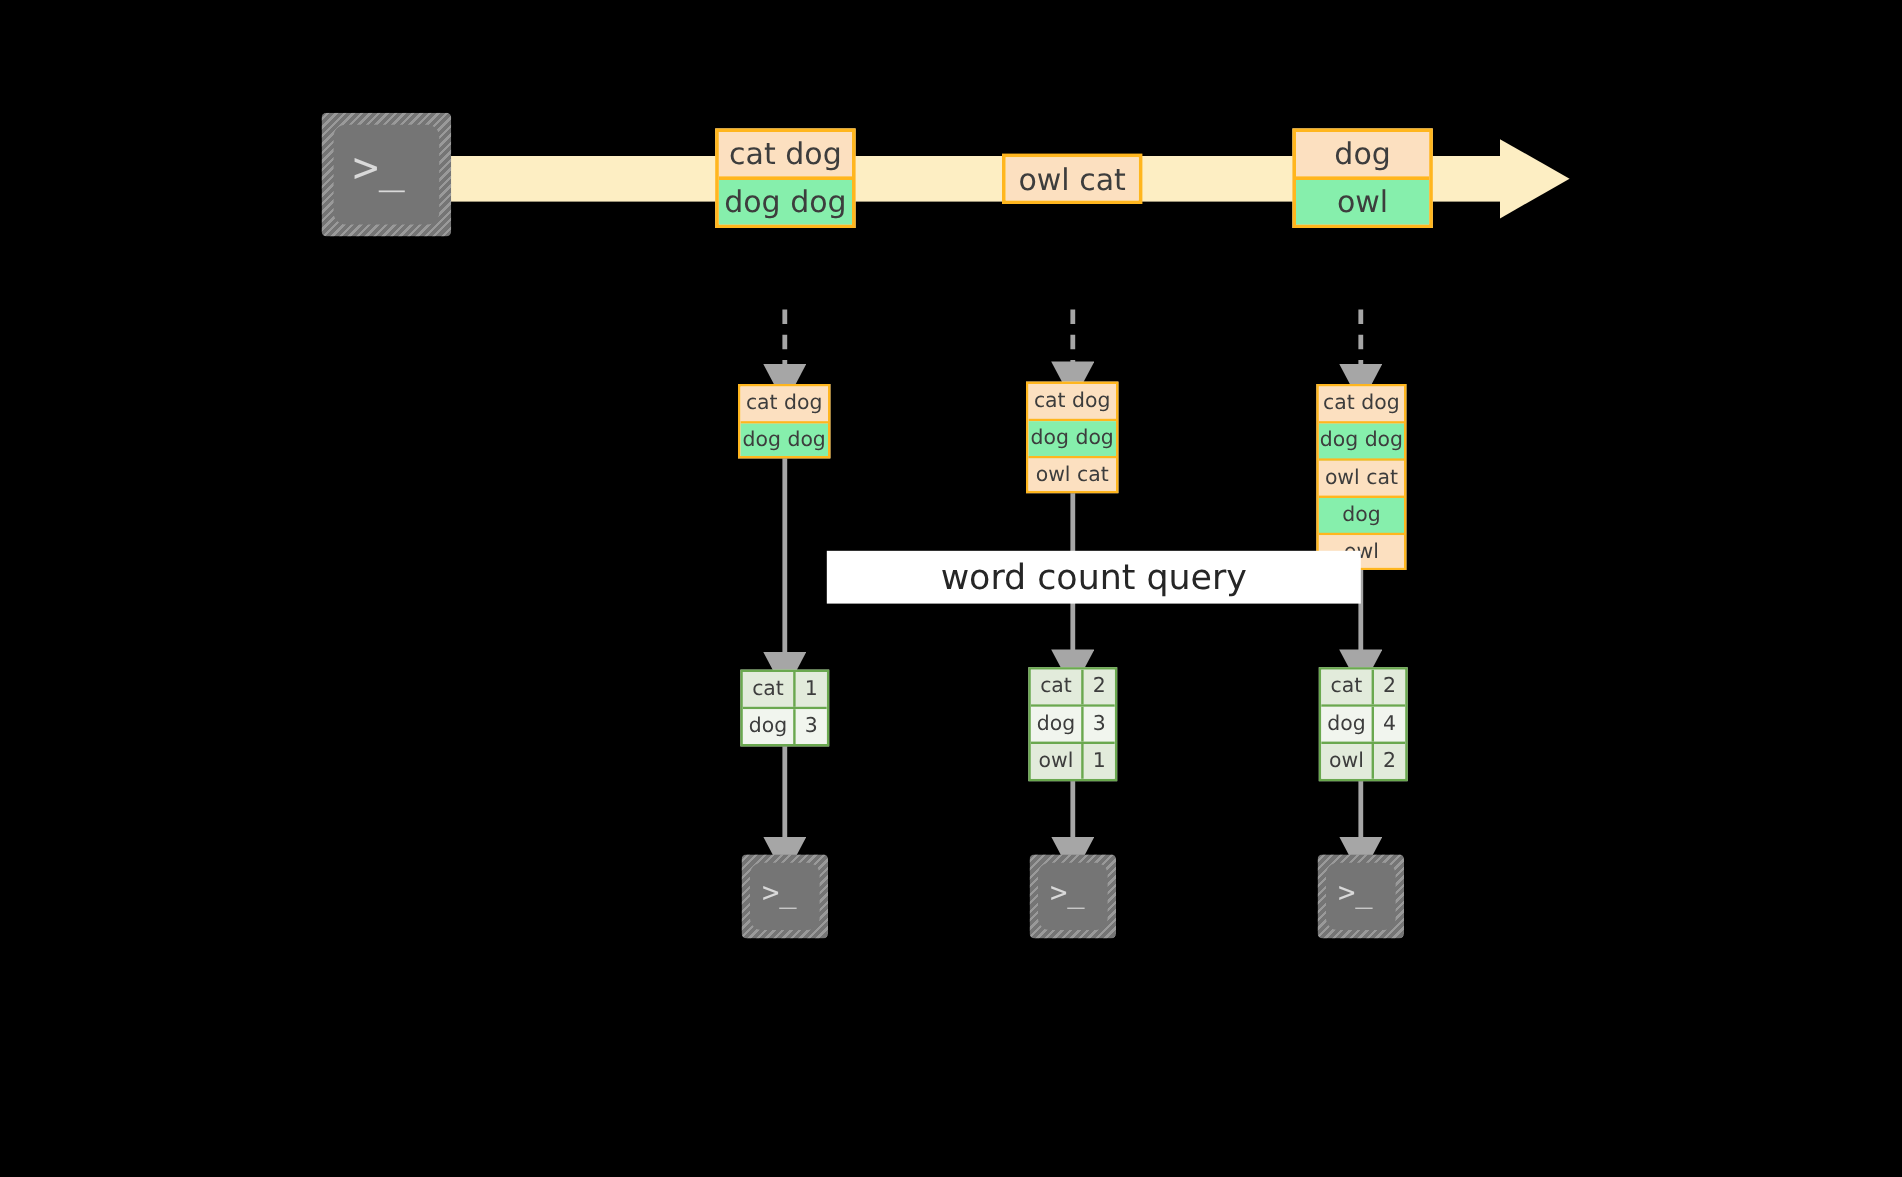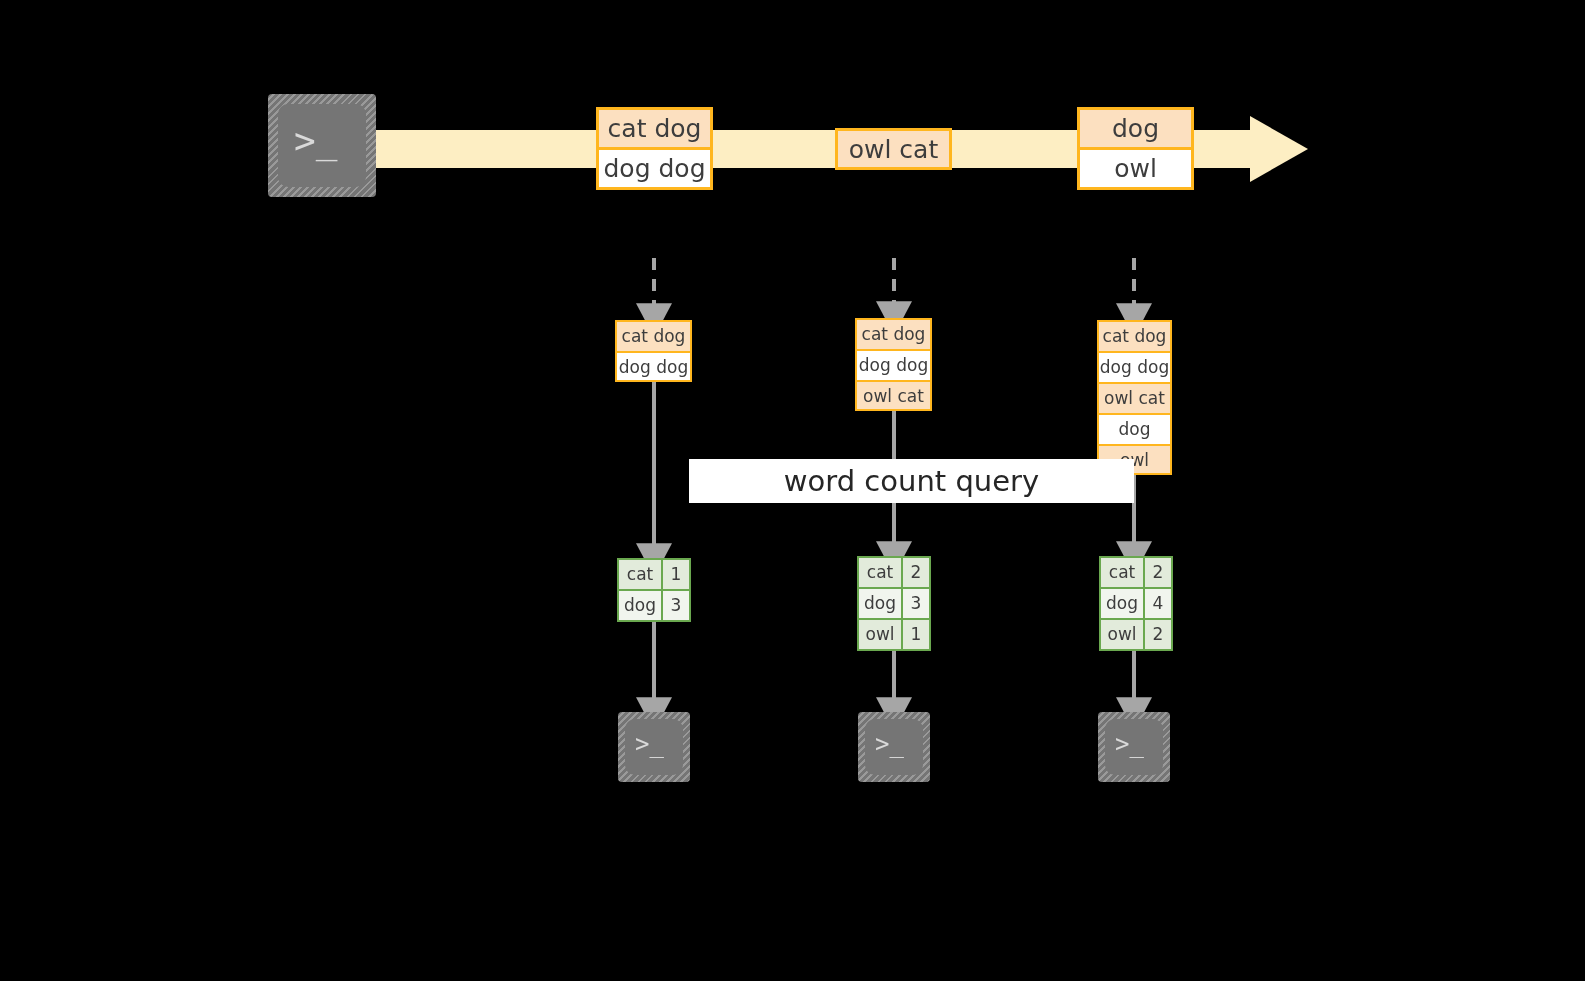--- a/index.html
+++ b/index.html
@@ -82,21 +82,21 @@
     border: 3px solid #ffb61e;
     background: #fdebd6;
     overflow: hidden;
   }
   .rec .row {
     box-sizing: border-box;
     text-align: center;
     color: #3d3d3d;
     white-space: nowrap;
     border-bottom: 3px solid #ffb61e;
-    background: #ffffff;
+    background: #86efac;
   }
   .rec .row:last-child { border-bottom: none; }
   .rec .row.shade { background: #fce0c0; }
 
   
   .rec-top { }
   .rec-top .row {
     font-size: 25px;
     height: 40px;
     line-height: 37px;

